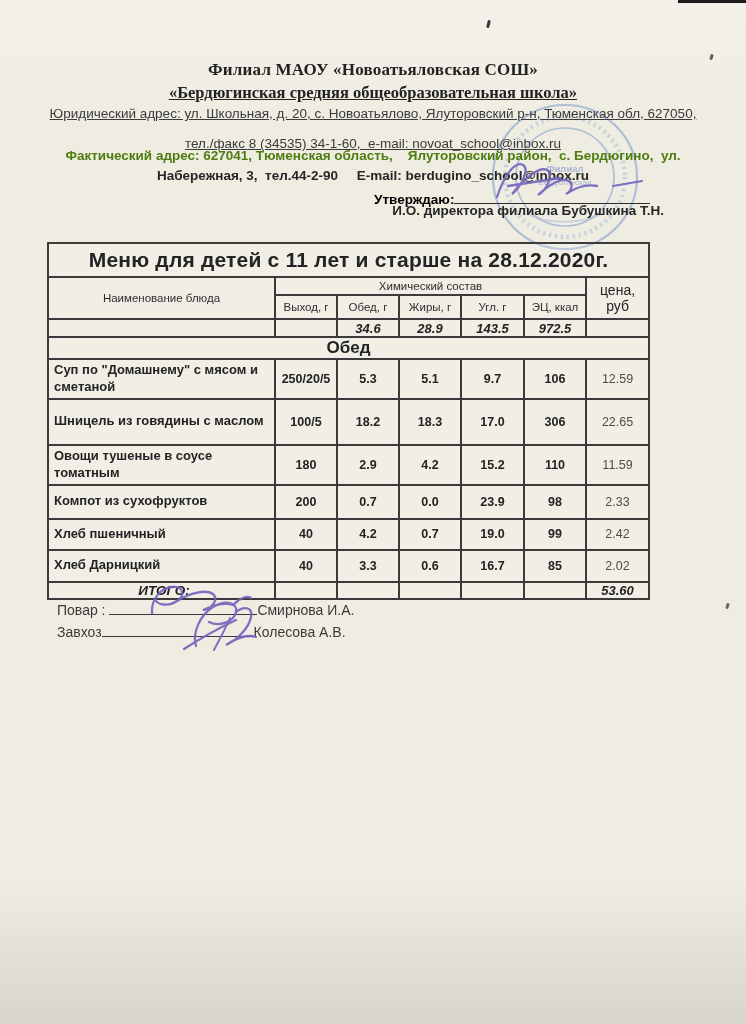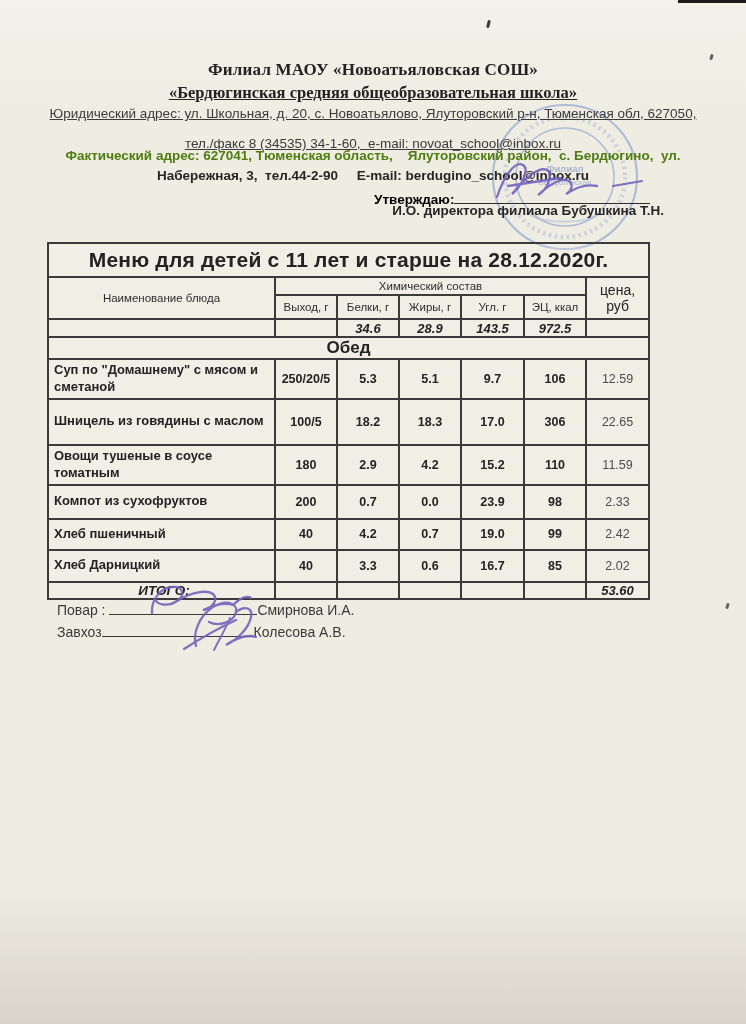--- a/index.html
+++ b/index.html
@@ -93,21 +93,21 @@
         <tr style="height:34px">
       <td colspan="7" class="t-title">Меню для детей с 11 лет и старше на 28.12.2020г.</td>
     </tr>
     <tr style="height:18px">
       <td rowspan="2" class="hdr">Наименование блюда</td>
       <td colspan="5" class="hdr">Химический состав</td>
       <td rowspan="2" style="font-size:14px">цена, руб</td>
     </tr>
     <tr style="height:24px">
       <td class="hdr">Выход, г</td>
-      <td class="hdr">Белки, г</td>
+      <td class="hdr">Обед, г</td>
       <td class="hdr">Жиры, г</td>
       <td class="hdr">Угл. г</td>
       <td class="hdr">ЭЦ, ккал</td>
     </tr>
     <tr style="height:18px">
       <td></td>
       <td></td>
       <td class="tot">34.6</td>
       <td class="tot">28.9</td>
       <td class="tot">143.5</td>

